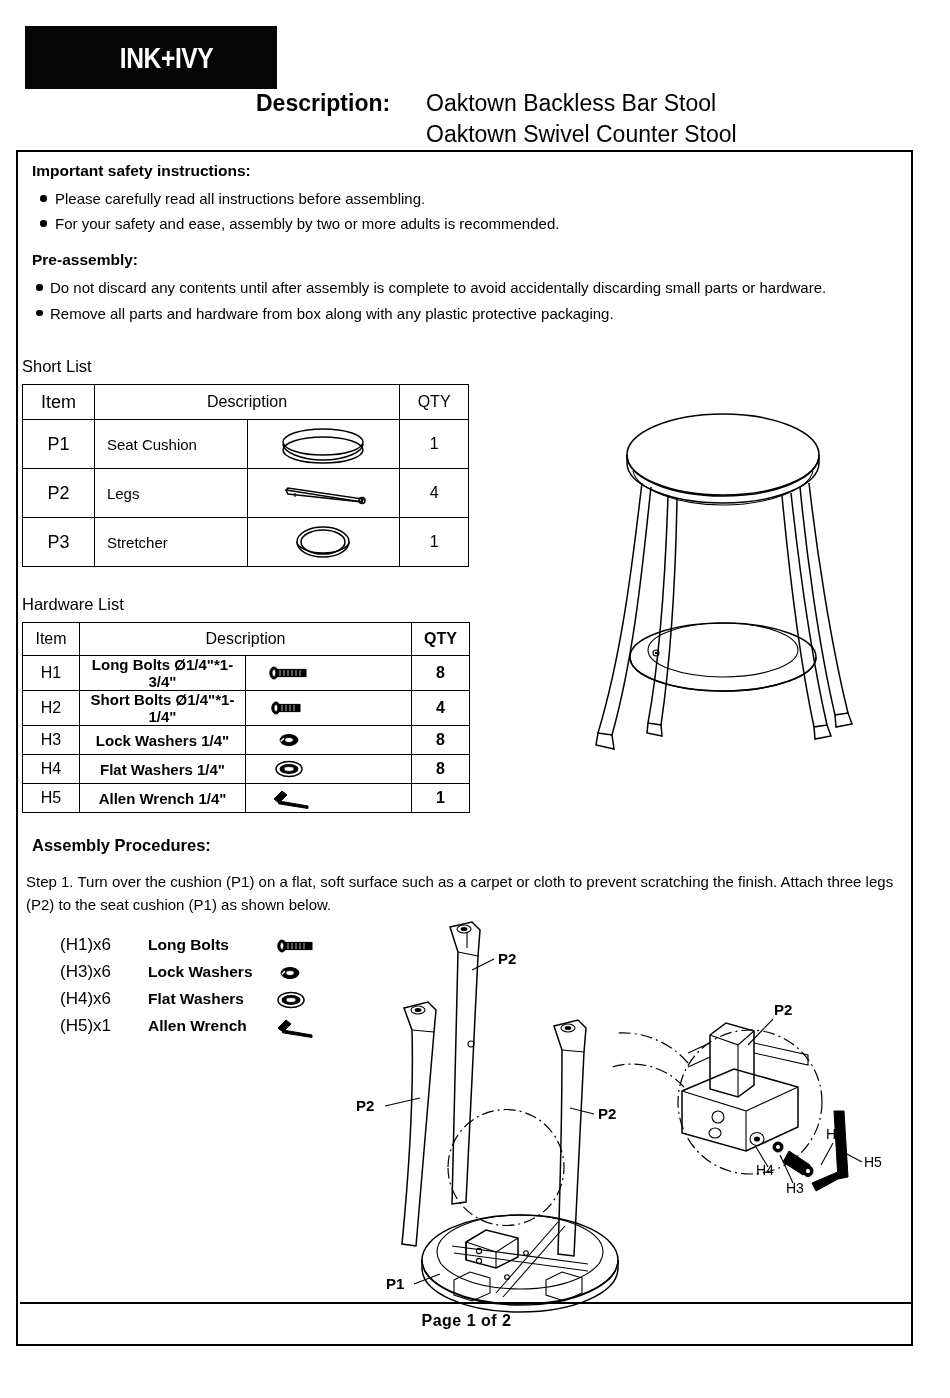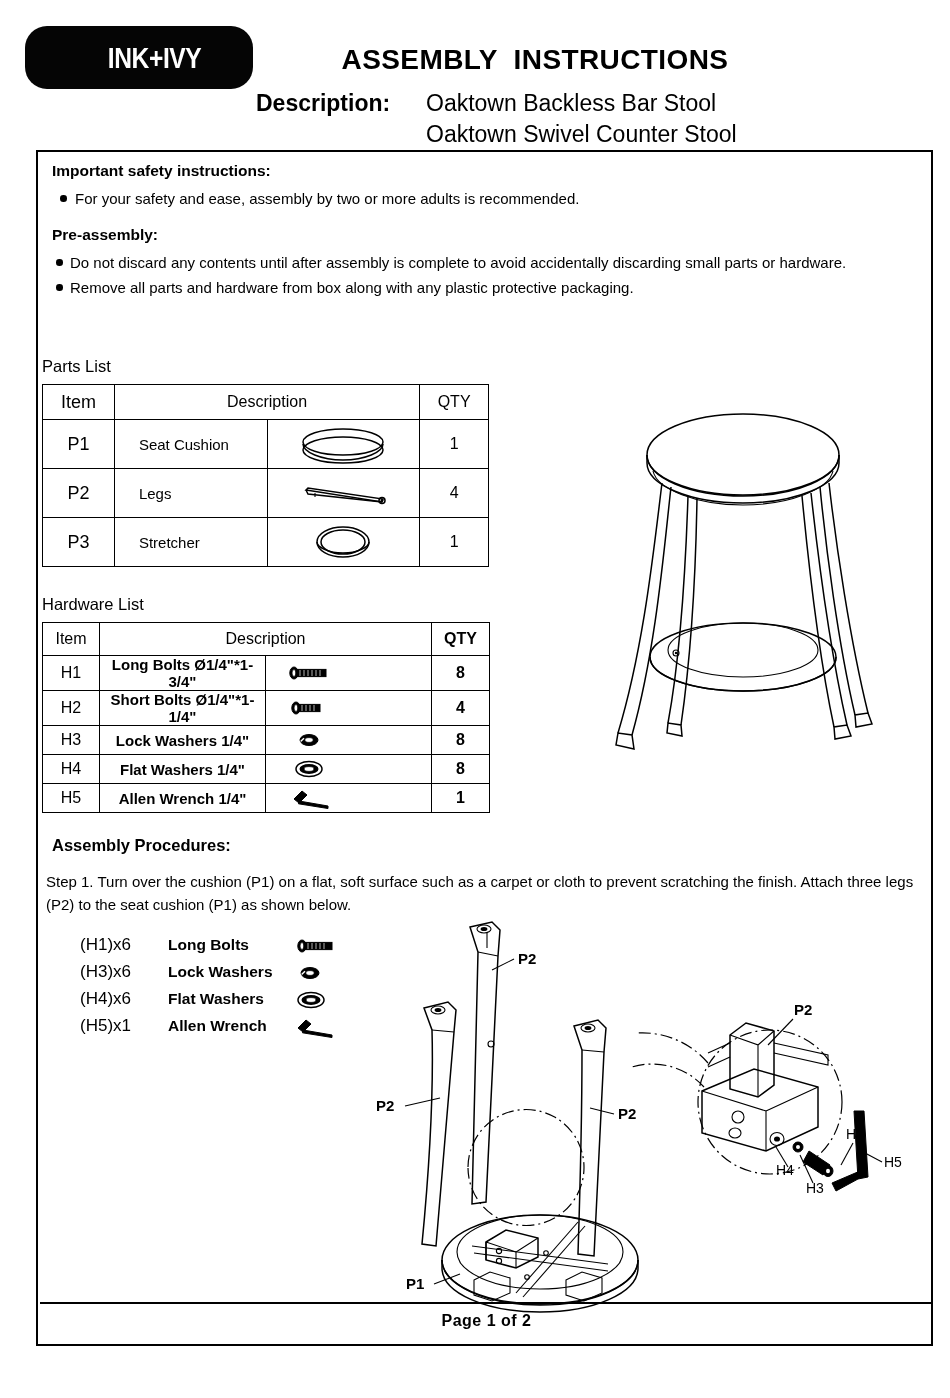--- a/index.html
+++ b/index.html
@@ -9,23 +9,23 @@
     background: #ffffff;
     font-family: "Liberation Sans", sans-serif;
     color: #000;
     position: relative;
     overflow: hidden;
   }
 
   
   #header { position:absolute; left:0; top:0; width:950px; height:150px; }
   #logo-box {
-    position:absolute; left:25px; top:26px; width:228px; height:63px;
+    position:absolute; left:25px; top:26px; width:252px; height:63px;
     background:#050505;
-    display:flex; align-items:center; justify-content:center;border-radius:22px;
+    display:flex; align-items:center; justify-content:center;
   }
   #logo-text {
     color:#fff; font-weight:bold; font-size:30px; letter-spacing:-0.5px;
     font-family:"Liberation Sans", sans-serif;
     transform: scaleX(0.82); transform-origin:center;
     white-space:nowrap; padding-left:38px;
   }
   #main-title {
     position:absolute; left:255px; top:44px; width:560px;
     text-align:center; font-size:28px; font-weight:bold; letter-spacing:0.4px;
@@ -37,21 +37,21 @@
     white-space:nowrap;
   }
   .desc-line {
     position:absolute; left:186px; font-size:23px; white-space:nowrap;
   }
   .desc-line.l1 { top:0px; }
   .desc-line.l2 { top:31px; }
 
   
   #frame {
-    position:absolute; left:36px; top:150px; width:897px; height:1196px;
+    position:absolute; left:16px; top:150px; width:897px; height:1196px;
     border:2.5px solid #000; background:#fff;
   }
 
   
   #safety { position:absolute; left:14px; top:10px; width:868px; }
   .sec-head { font-size:15.5px; font-weight:bold; margin:0 0 8px 0; }
   #safety .sec-head.second { margin-top:16px; }
   .bullets { list-style:none; margin:0; padding:0; }
   .bullets li {
     position:relative; padding-left:23px; font-size:15px; line-height:1.48;
@@ -76,21 +76,21 @@
     position:absolute; left:4px; top:232px; width:447px;
     table-layout:fixed;
   }
   #parts-table td, #parts-table th {
     border:1.6px solid #000; padding:0; text-align:center;
     font-size:15.5px; font-weight:normal;
   }
   #parts-table thead th { height:35px; font-size:16px; }
   #parts-table tbody tr { height:49px; }
   #parts-table .c-item { width:69px; font-size:18px; }
-  #parts-table .c-desc { width:133px; text-align:left; padding-left:24px; font-size:15px;}
+  #parts-table .c-desc { width:133px; text-align:left; padding-left:12px; font-size:15px;}
   #parts-table .c-pic  { width:160px; }
   #parts-table .c-qty  { width:66px; font-size:16px; }
   #parts-table thead .h-desc { width:293px; }
 
   #hardware-table {
     position:absolute; left:4px; top:470px; width:447px;
     table-layout:fixed;
   }
   #hardware-table td, #hardware-table th {
     border:1.6px solid #000; padding:0; text-align:center;
@@ -144,44 +144,44 @@
 </style>
 </head>
 <body>
 
 <div id="header">
 
   <div id="logo-box">
     <span id="logo-text">INK+IVY</span>
   </div>
 
-  <div id="main-title">ASSEMBLY  INSTRUCTIONS</div>
 
   <div id="desc-row">
     <span id="desc-label">Description:</span>
     <span class="desc-line l1">Oaktown Backless Bar Stool</span>
     <span class="desc-line l2">Oaktown Swivel Counter Stool</span>
   </div>
 </div>
 
 <div id="frame">
 
   <div id="safety">
     <div class="sec-head">Important safety instructions:</div>
     <ul class="bullets">
+      <li>Please carefully read all instructions before assembling.</li>
       <li>For your safety and ease, assembly by two or more adults is recommended.</li>
     </ul>
     <div class="sec-head second">Pre-assembly:</div>
     <ul class="bullets tight">
       <li>Do not discard any contents until after assembly is complete to avoid accidentally discarding small parts or hardware.</li>
       <li>Remove all parts and hardware from box along with any plastic protective packaging.</li>
     </ul>
   </div>
 
-  <div class="list-title" id="parts-title">Parts List</div>
+  <div class="list-title" id="parts-title">Short List</div>
 
   <table id="parts-table">
     <thead>
       <tr>
         <th class="c-item">Item</th>
         <th class="h-desc" colspan="2">Description</th>
         <th class="c-qty">QTY</th>
       </tr>
     </thead>
     <tbody>

